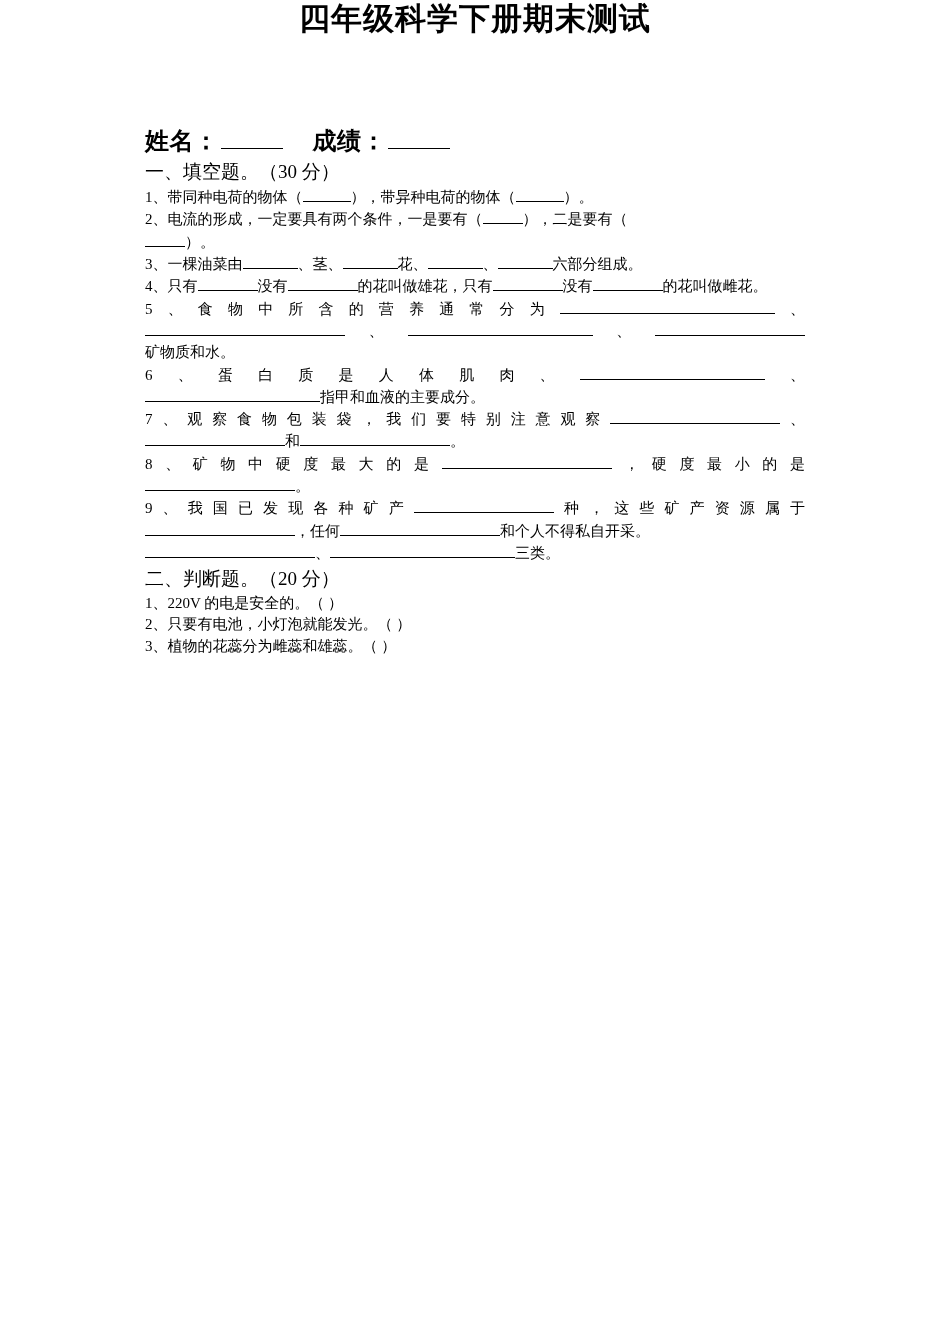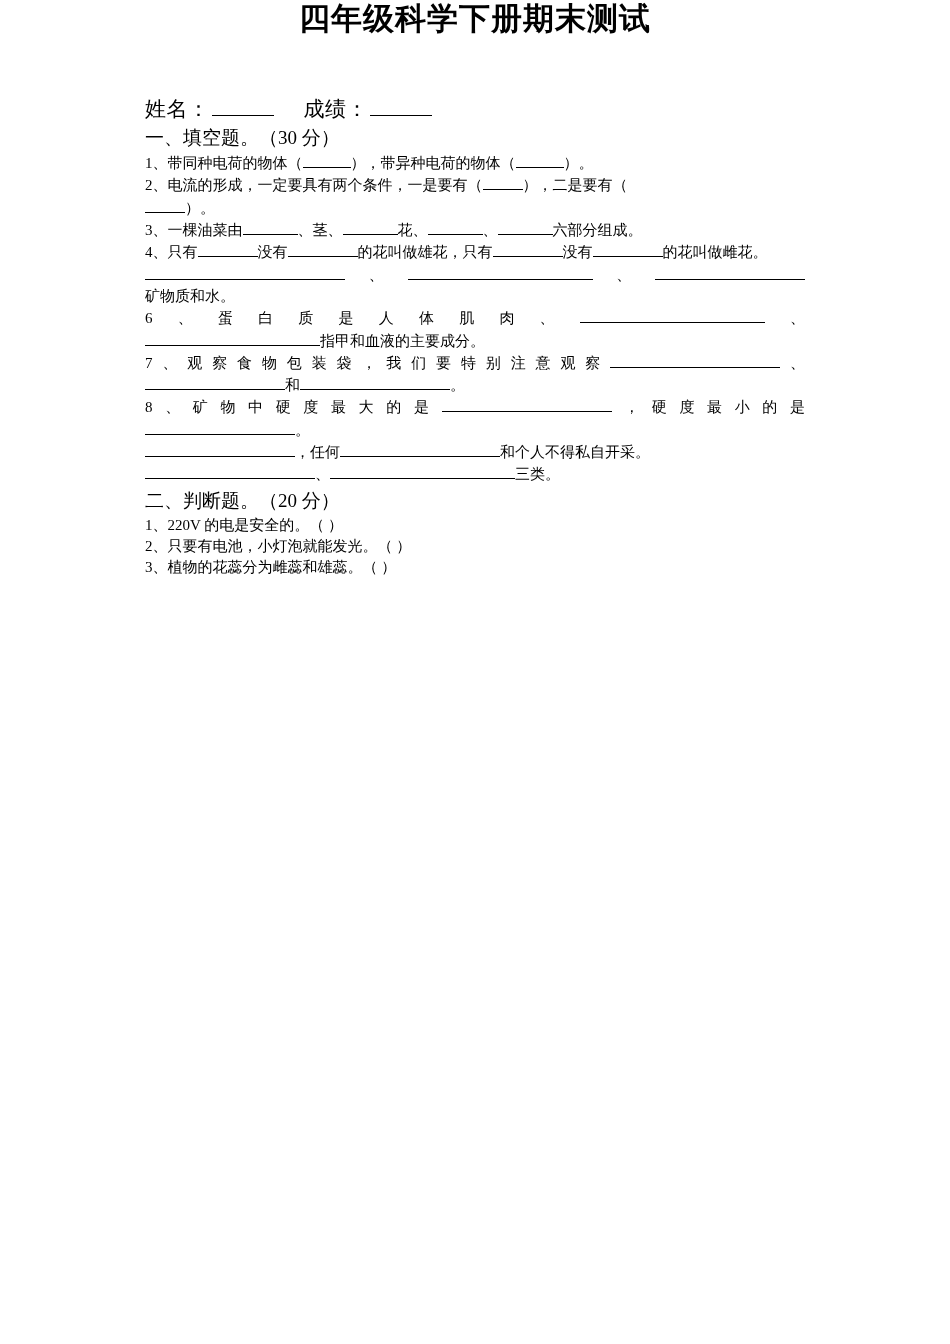--- a/index.html
+++ b/index.html
@@ -23,23 +23,23 @@
   }
   .doc-title {
     text-align: center;
     font-size: 31px;
     font-weight: bold;
     letter-spacing: 1px;
     margin-bottom: 0;
     line-height: 1.2;
   }
   .id-line {
-    margin-top: 58px;
-    font-size: 21px;
-    font-weight: normal;
+    margin-top: 88px;
+    font-size: 24px;
+    font-weight: bold;
     letter-spacing: 0.5px;
   }
   .id-line .blank {
     display: inline-block;
     border-bottom: 1.6px solid #000;
     width: 62px;
     height: 16px;
     vertical-align: baseline;
     margin: 0 2px;
   }
@@ -107,20 +107,23 @@
 
   <div class="q">
     <span>3、</span><span>一棵油菜由</span><span class="u u55"></span><span>、茎、</span><span class="u u55"></span><span>花、</span><span class="u u55"></span><span>、</span><span class="u u55"></span><span>六部分组成。</span>
   </div>
 
   <div class="q">
     <span>4、</span><span>只有</span><span class="u u60"></span><span>没有</span><span class="u u70"></span><span>的花叫做雄花，只有</span><span class="u u70"></span><span>没有</span><span class="u u70"></span><span>的花叫做雌花。</span>
   </div>
 
   <div class="q spread">
+    <span>5、</span><span>食物中所含的营养通常分为</span><span class="u u215"></span><span>、</span>
+  </div>
+  <div class="q spread">
     <span class="u u200"></span><span>、</span><span class="u u185"></span><span>、</span><span class="u u150"></span>
   </div>
   <div class="q">
     <span>矿物质和水。</span>
   </div>
 
   <div class="q spread">
     <span>6、</span><span>蛋白质是人体肌肉、</span><span class="u u185"></span><span>、</span>
   </div>
   <div class="q">
@@ -134,20 +137,23 @@
     <span class="u u140"></span><span>和</span><span class="u u150"></span><span>。</span>
   </div>
 
   <div class="q spread">
     <span>8、</span><span>矿物中硬度最大的是</span><span class="u u170"></span><span>，硬度最小的是</span>
   </div>
   <div class="q">
     <span class="u u150"></span><span>。</span>
   </div>
 
+  <div class="q spread">
+    <span>9、</span><span>我国已发现各种矿产</span><span class="u u140"></span><span>种，这些矿产资源属于</span>
+  </div>
   <div class="q">
     <span class="u u150"></span><span>，任何</span><span class="u u160"></span><span>和个人不得私自开采。</span>
   </div>
 
   <div class="q">
     <span class="u u170"></span><span>、</span><span class="u u185"></span><span>三类。</span>
   </div>
 
   <div class="section-head">二、判断题。（20 分）</div>
 

